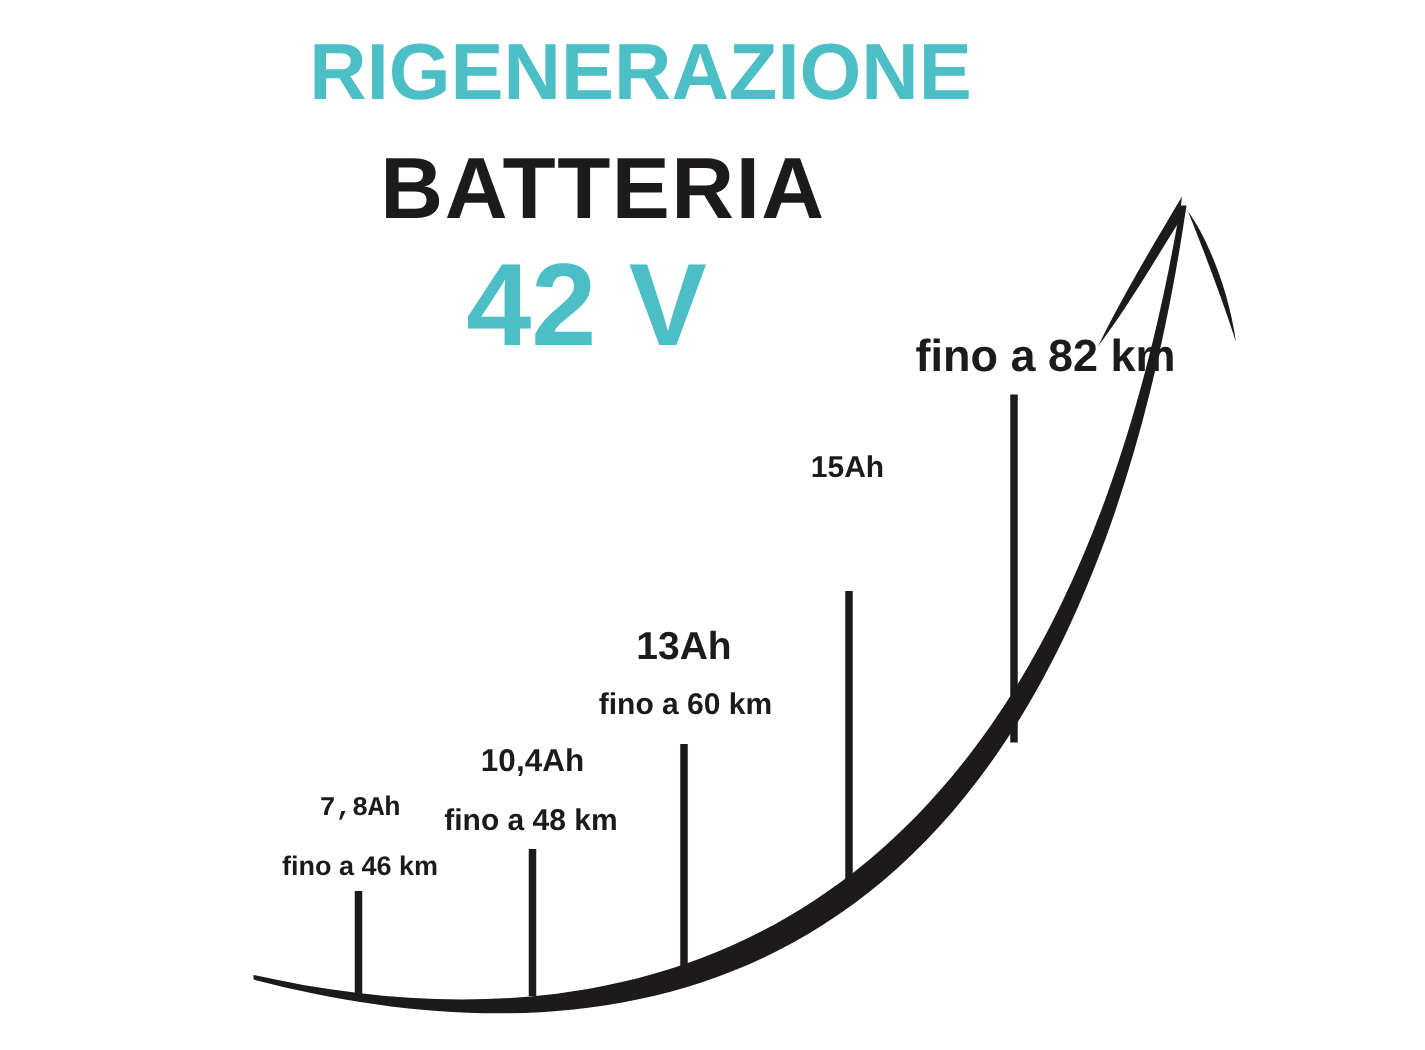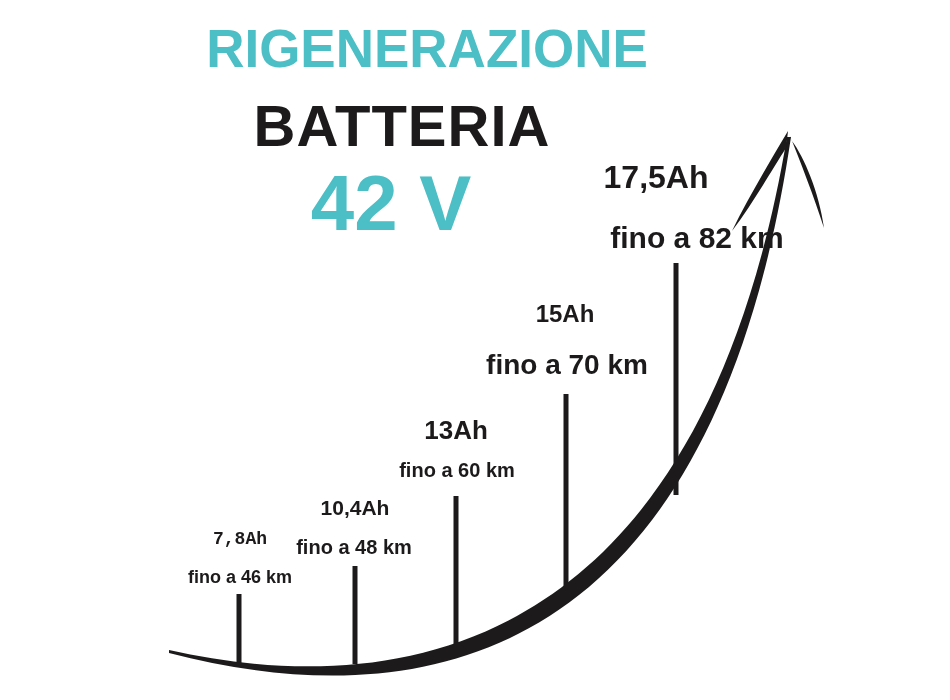--- a/index.html
+++ b/index.html
@@ -12,21 +12,21 @@
   .title1{left:427px;top:22px;font-size:53px;letter-spacing:0px;color:var(--accent,#4CBEC5);}
   .title2{left:402px;top:97px;font-size:58px;letter-spacing:1px;color:var(--ink,#1a1a1a);}
   .voltage{left:391px;top:164px;font-size:78px;color:var(--accent,#4CBEC5);}
   .lbl{position:absolute;transform:translateX(-50%);font-weight:800;color:var(--ink,#1a1a1a);white-space:nowrap;line-height:1;}
   .s1ah{left:240px;top:530px;font-size:18px;font-family:Liberation Mono, monospace;}
   .s1km{left:240px;top:568px;font-size:18px;}
   .s2ah{left:355px;top:497px;font-size:21px;}
   .s2km{left:354px;top:537px;font-size:20px;}
   .s3ah{left:456px;top:417px;font-size:26px;}
   .s3km{left:457px;top:460px;font-size:20px;}
-  .s4ah{left:565px;top:302px;font-size:24px;}
+  .s4ah{left:565px;top:302px;font-size:20px;}
   .s4km{left:567px;top:351px;font-size:28px;}
   .s5ah{left:656px;top:161px;font-size:32px;}
   .s5km{left:658px;top:223px;font-size:30px;margin-left:39px;}
 </style>
 </head>
 <body>
 
 <div class="stage">
 
   <svg class="curve-svg" viewBox="0 0 950 700" aria-hidden="true">
@@ -51,18 +51,16 @@
   <div class="lbl s1ah">7,8Ah</div>
   <div class="lbl s1km">fino a 46 km</div>
 
   <div class="lbl s2ah">10,4Ah</div>
   <div class="lbl s2km">fino a 48 km</div>
 
   <div class="lbl s3ah">13Ah</div>
   <div class="lbl s3km">fino a 60 km</div>
 
   <div class="lbl s4ah">15Ah</div>
-  <div class="lbl s4km">fino a 70 km</div>
 
-  <div class="lbl s5ah">17,5Ah</div>
   <div class="lbl s5km">fino a 82 km</div>
 
 </div>
 
 </body></html>

